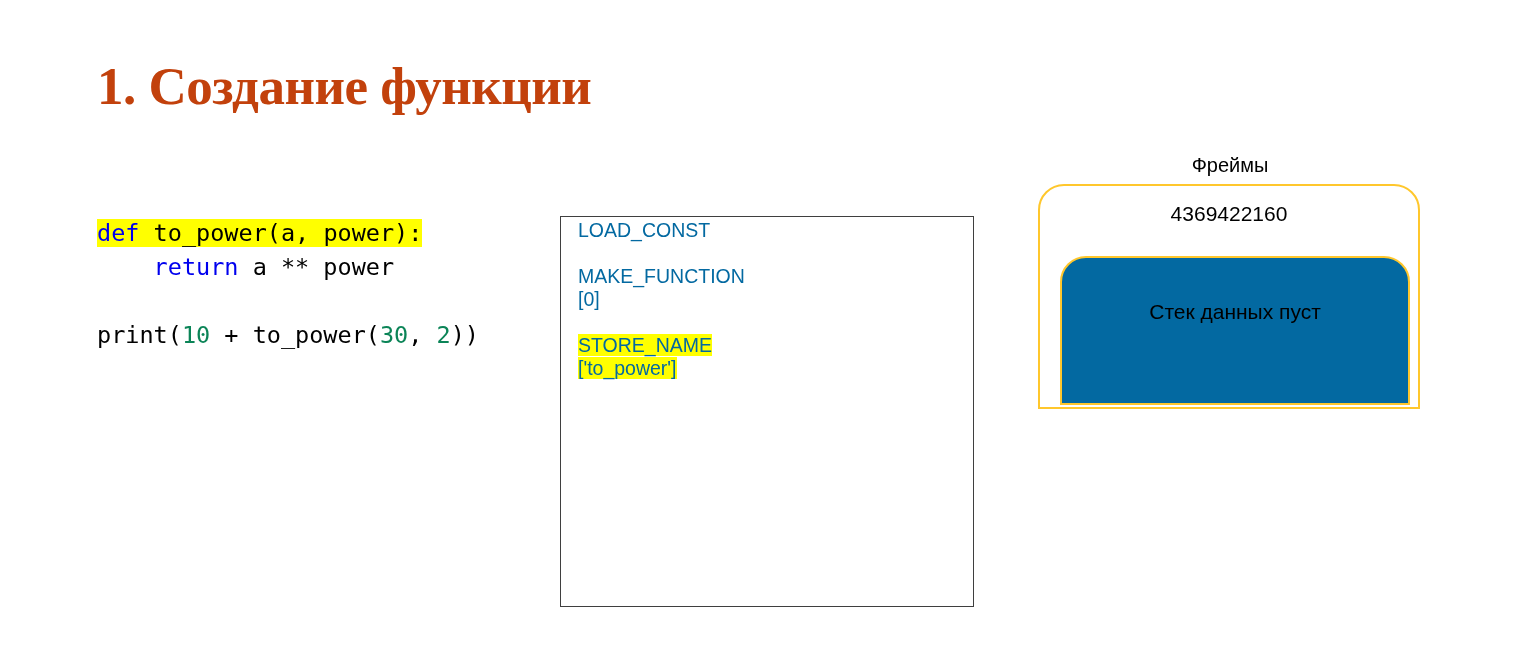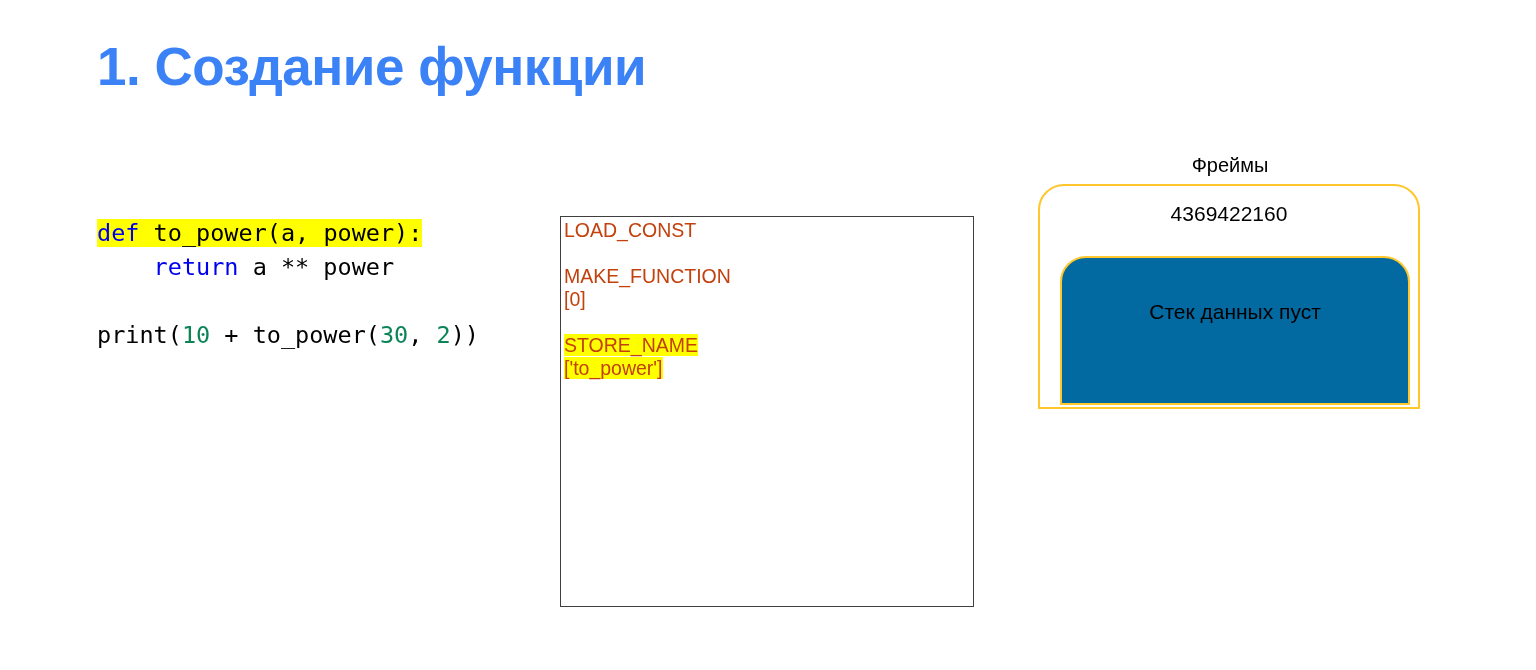--- a/index.html
+++ b/index.html
@@ -12,25 +12,25 @@
     height: 670px;
     position: relative;
     font-family: "Liberation Sans", sans-serif;
     overflow: hidden;
   }
 
   
   #slide-title {
     position: absolute;
     left: 97px;
-    top: 36px;
-    font-family: Liberation Sans, sans-serif;
+    top: 56px;
+    font-family: Liberation Serif, serif;
     font-size: 53px;
     font-weight: bold;
-    color: #3b82f6;
+    color: #c2410c;
     letter-spacing: -0.5px;
     white-space: pre;
   }
 
   
   #code-panel {
     position: absolute;
     left: 97px;
     top: 216px;
     font-family: "DejaVu Sans Mono", monospace;
@@ -60,21 +60,22 @@
     height: 391px;
     border: 1.4px solid #3f3f3f;
     background: #ffffff;
     box-sizing: border-box;
   }
   #bytecode-list {
     padding: 2px 0 0 3px;
     font-family: "Liberation Sans", sans-serif;
     font-size: 19.5px;
     line-height: 23px;
-    color: #c2410c;
+    color: #0369a1;
+    margin-left: 14px;
   }
   #bytecode-list .bc-line {
     white-space: pre-wrap;
     min-height: 23px;
   }
   #bytecode-list .bc-line.blank { min-height: 23px; }
   #bytecode-list .bc-hl > span { background: #ffff00; text-align: center; }
 
   
   #frames-panel {

